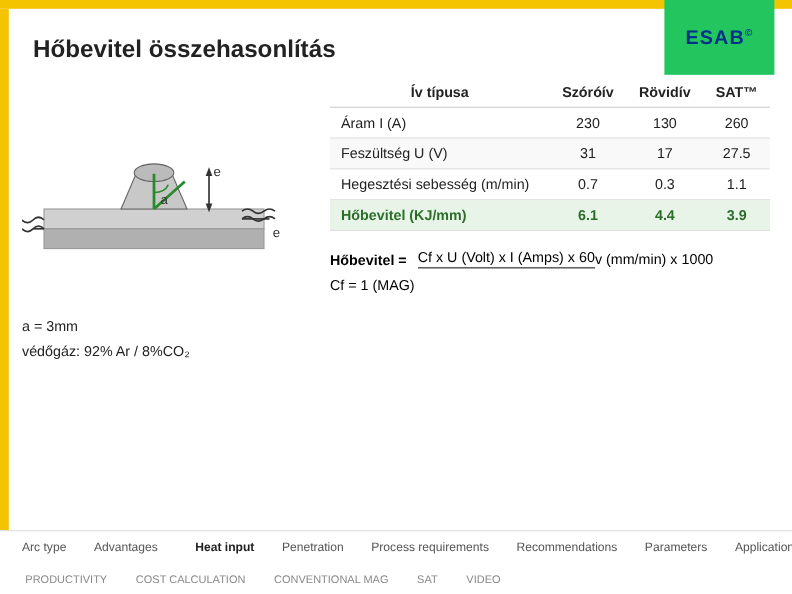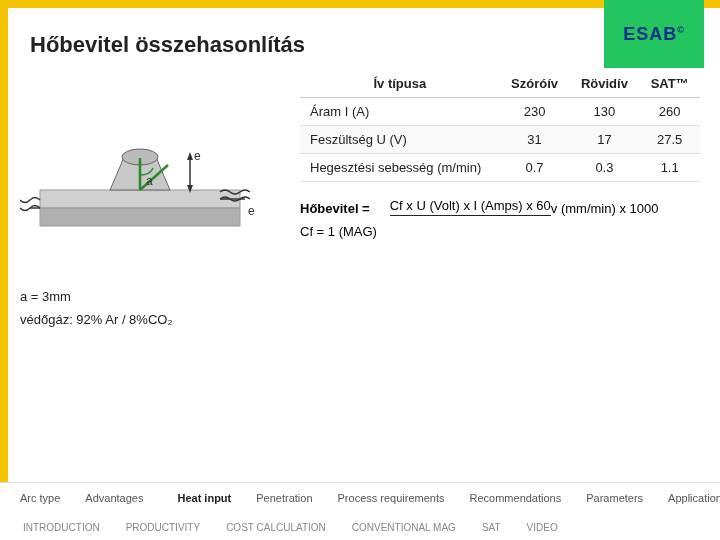--- a/index.html
+++ b/index.html
@@ -131,22 +131,22 @@
     .highlight-row td {
       background: #e8f4e8 !important;
       font-weight: bold;
       color: #2a6e2a;
     }
 
     
     .formula-box {
       margin-top: 15px;
       display: flex;
-      align-items: flex-end;
-      gap: 20px;
+      align-items: center;
+      gap: 10px;
       font-size: 13px;
     }
     .formula-label {
       font-weight: bold;
       white-space: nowrap;
       padding-top: 4px;
     }
     .formula-content {
       display: flex;
       flex-direction: row;
@@ -305,20 +305,26 @@
             <td>31</td>
             <td>17</td>
             <td>27.5</td>
           </tr>
           <tr>
             <td>Hegesztési sebesség (m/min)</td>
             <td>0.7</td>
             <td>0.3</td>
             <td>1.1</td>
           </tr>
+          <tr class="highlight-row">
+            <td>Hőbevitel (KJ/mm)</td>
+            <td>6.1</td>
+            <td>4.4</td>
+            <td>3.9</td>
+          </tr>
         </tbody>
     </table>
 
     <div class="formula-box">
       <div class="formula-label">Hőbevitel =</div>
       <div class="formula-content">
         <div class="formula-numerator">Cf x U (Volt) x I (Amps) x 60</div>
         <div class="formula-denominator">v (mm/min) x 1000</div>
       </div>
     </div>
@@ -332,20 +338,19 @@
       <div class="nav-tab">Advantages</div>
       <div class="nav-tab-separator"></div>
       <div class="nav-tab active">Heat input</div>
       <div class="nav-tab">Penetration</div>
       <div class="nav-tab">Process requirements</div>
       <div class="nav-tab">Recommendations</div>
       <div class="nav-tab">Parameters</div>
       <div class="nav-tab">Applications</div>
     </div>
   <div class="nav-subtabs" id="nav-subtabs">
-      <div class="nav-subtab">INTRODUCTION</div>
       <div class="nav-subtab">PRODUCTIVITY</div>
       <div class="nav-subtab">COST CALCULATION</div>
       <div class="nav-subtab">CONVENTIONAL MAG</div>
       <div class="nav-subtab">SAT</div>
       <div class="nav-subtab">VIDEO</div>
     </div>
 </div>
 
 </body></html>

